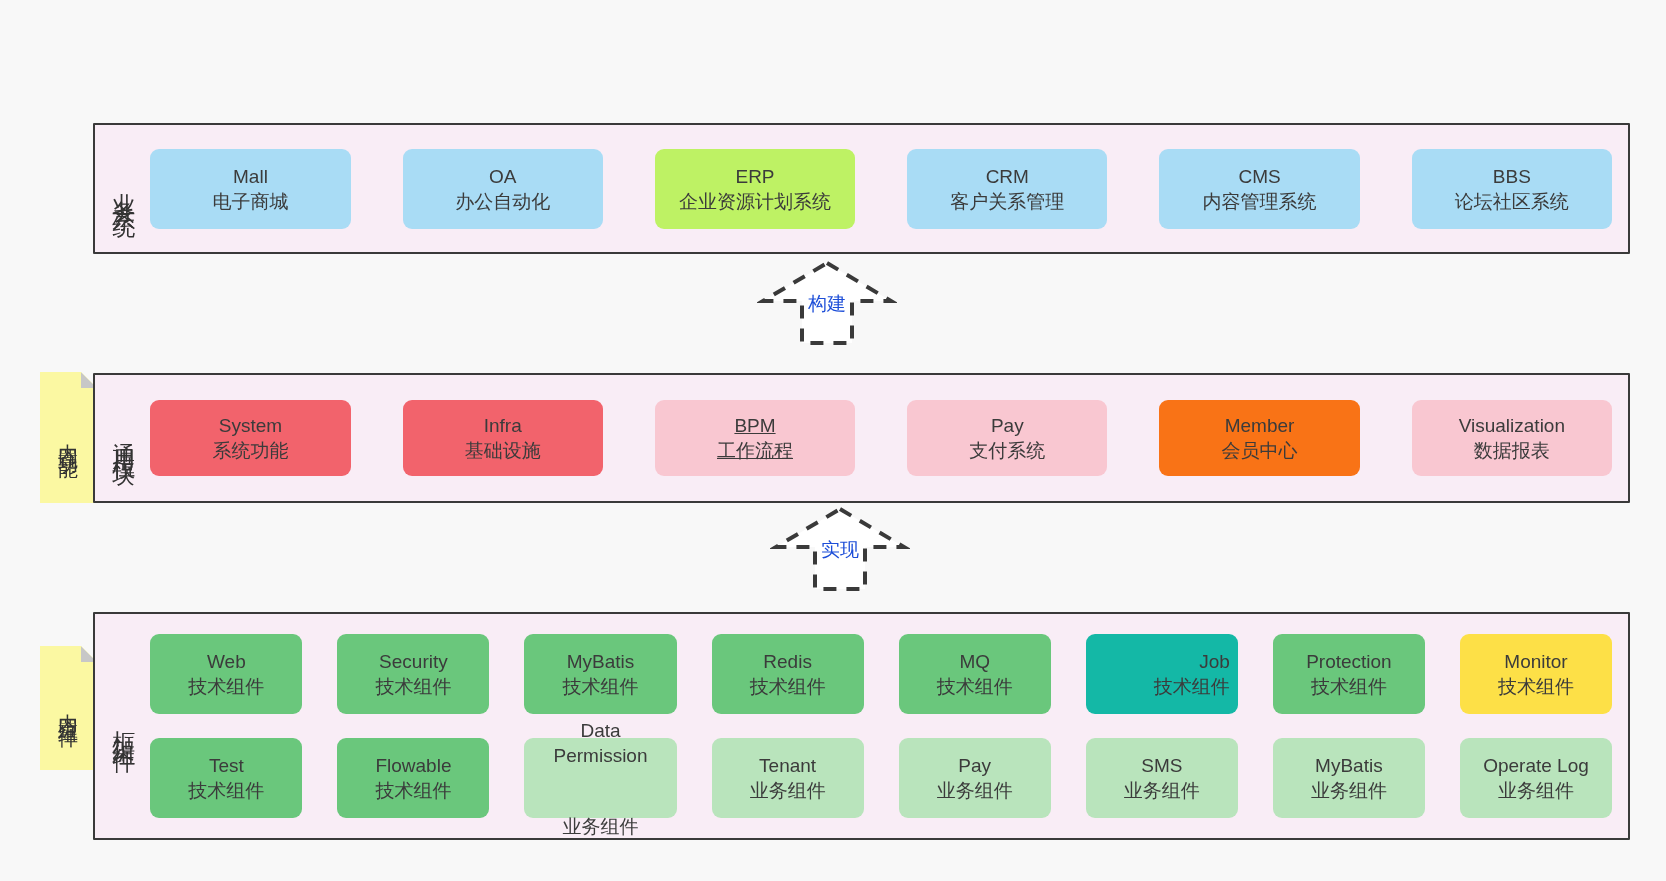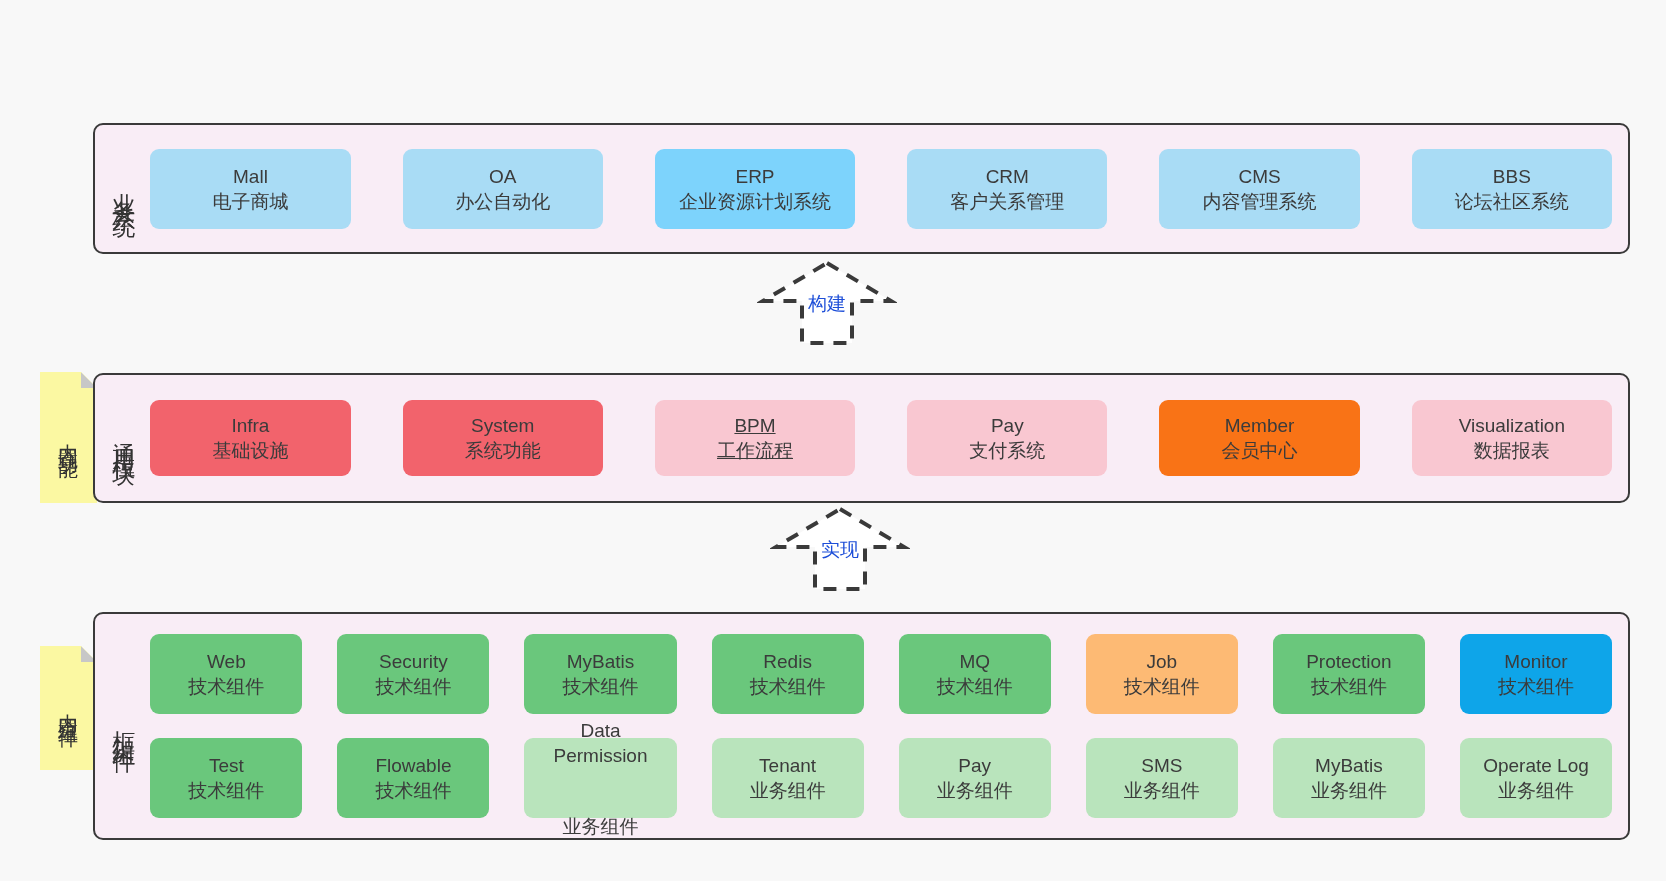--- a/index.html
+++ b/index.html
@@ -1,21 +1,21 @@
 <!DOCTYPE html>
 <html><head>
 <meta charset="utf-8">
 <style>
   html,body{margin:0;padding:0;}
   body{background:#f8f8f8;font-family:"Liberation Sans","DejaVu Sans",sans-serif;}
   .canvas{position:relative;width:1666px;height:881px;background:#f8f8f8;overflow:hidden;color:#3c3c3c;}
 
   
   .panel{position:absolute;left:93px;width:1537px;box-sizing:border-box;
-         border:2px solid #3a3a3a;border-radius:10px;background:#f9edf6;
+         border:2px solid #3a3a3a;border-radius:1px;background:#f9edf6;
          display:flex;align-items:center;padding:0 16px 0 10px;}
   #panel-business{top:123px;height:131px;}
   #panel-modules{top:373px;height:130px;}
   #panel-components{top:612px;height:228px;}
 
   .v-label{writing-mode:vertical-rl;text-orientation:upright;
            font-size:23px;letter-spacing:7px;line-height:1.1;color:#333;
            flex:0 0 auto;margin:0 14px 0 6px;}
 
   .rows{flex:1;display:flex;flex-direction:column;gap:24px;}
@@ -65,21 +65,21 @@
     <div class="rows">
       <div class="row">
         <div class="box" style="background: rgb(169, 220, 245);">
           <span>Mall</span>
           <span>电子商城</span>
         </div>
         <div class="box" style="background: rgb(169, 220, 245);">
           <span>OA</span>
           <span>办公自动化</span>
         </div>
-        <div class="box" style="background: #7dd3fc;">
+        <div class="box" style="background: #bef264;">
           <span>ERP</span>
           <span>企业资源计划系统</span>
         </div>
         <div class="box" style="background: rgb(169, 220, 245);">
           <span>CRM</span>
           <span>客户关系管理</span>
         </div>
         <div class="box" style="background: rgb(169, 220, 245);">
           <span>CMS</span>
           <span>内容管理系统</span>
@@ -97,26 +97,26 @@
       <polygon points="70,3 134,41 95,41 95,83 45,83 45,41 6,41" fill="#ffffff" stroke="#3a3a3a" stroke-width="4" stroke-dasharray="13 10"></polygon>
     </svg>
     <span class="arrow-label">构建</span>
   </div>
 
   <section class="panel" id="panel-modules">
     <div class="v-label">通用模块</div>
     <div class="rows">
       <div class="row">
         <div class="box" style="background: rgb(242, 99, 108);">
+          <span>System</span>
+          <span>系统功能</span>
+        </div>
+        <div class="box" style="background: rgb(242, 99, 108);">
           <span>Infra</span>
           <span>基础设施</span>
-        </div>
-        <div class="box" style="background: rgb(242, 99, 108);">
-          <span>System</span>
-          <span>系统功能</span>
         </div>
         <div class="box" style="background: rgb(249, 199, 209); text-decoration: underline;">
           <span>BPM</span>
           <span>工作流程</span>
         </div>
         <div class="box" style="background: rgb(249, 199, 209);">
           <span>Pay</span>
           <span>支付系统</span>
         </div>
         <div class="box" style="background: #f97316;">
@@ -155,29 +155,29 @@
           <span>技术组件</span>
         </div>
         <div class="box" style="background: rgb(106, 199, 124);">
           <span>Redis</span>
           <span>技术组件</span>
         </div>
         <div class="box" style="background: rgb(106, 199, 124);">
           <span>MQ</span>
           <span>技术组件</span>
         </div>
-        <div class="box" style="background: #fdba74;">
+        <div class="box" style="background: #14b8a6; align-items: flex-end;">
           <span>Job</span>
           <span>技术组件</span>
         </div>
         <div class="box" style="background: rgb(106, 199, 124);">
           <span>Protection</span>
           <span>技术组件</span>
         </div>
-        <div class="box" style="background: #0ea5e9;">
+        <div class="box" style="background: #fde047;">
           <span>Monitor</span>
           <span>技术组件</span>
         </div>
       </div>
       <div class="row row-8">
         <div class="box" style="background: rgb(106, 199, 124);">
           <span>Test</span>
           <span>技术组件</span>
         </div>
         <div class="box" style="background: rgb(106, 199, 124);">

